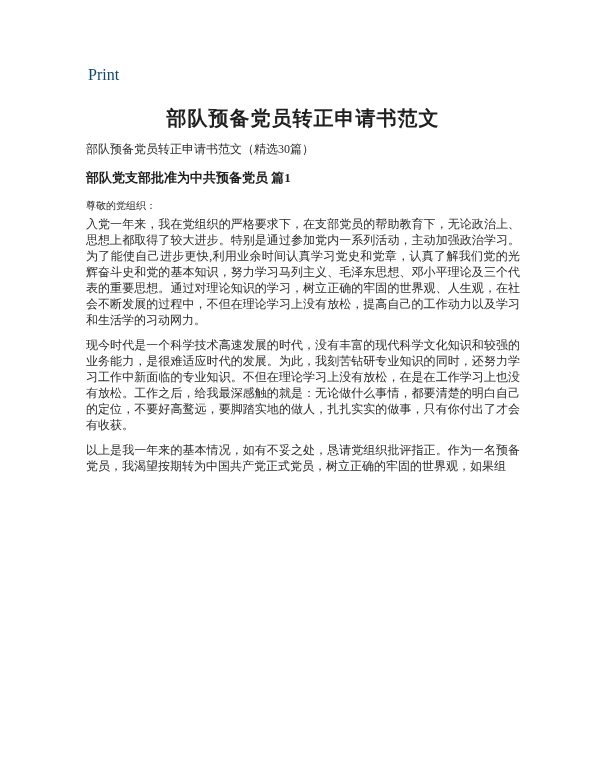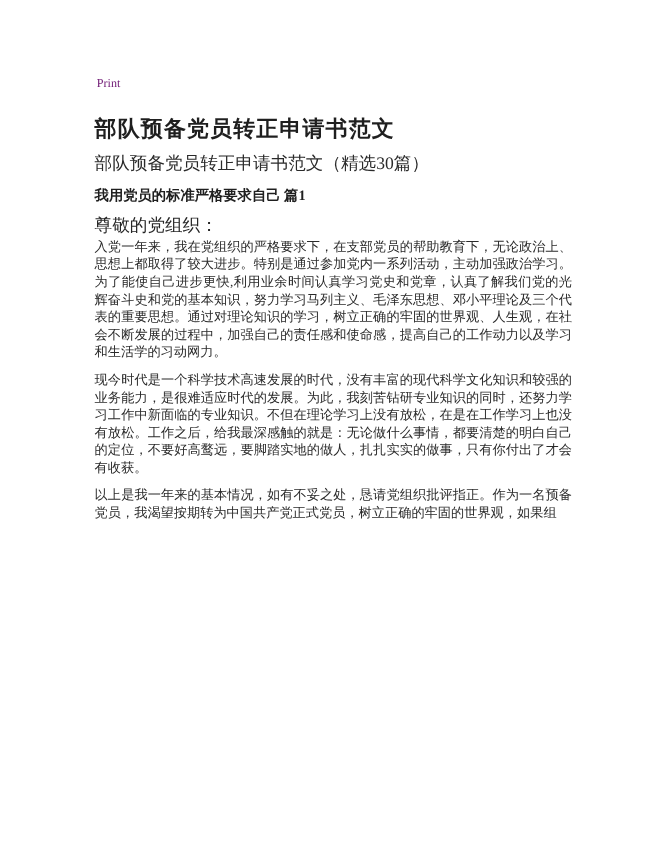--- a/index.html
+++ b/index.html
@@ -15,51 +15,51 @@
     color: #262626;
   }
   .page {
     box-sizing: border-box;
     width: 600px;
     height: 776px;
     padding: 66px 80px 0 86px;
     background: #ffffff;
   }
   .print-link {
-    font-size: 11px;
+    font-size: 16px;
     line-height: 14px;
     margin: 0 0 0 2px;
-    color: #701a75;
+    color: #0c4a6e;
     cursor: pointer;
     display: inline-block;
   }
   .doc-title {
     font-size: 20px;
     line-height: 24px;
     font-weight: bold;
-    text-align: left;
+    text-align: center;
     margin: 22px 0 0 0;
     letter-spacing: 1px;
     color: #1f1f1f;
   }
   .doc-subtitle {
-    font-size: 16px;
+    font-size: 12px;
     line-height: 15px;
     margin: 12px 0 0 0;
     color: #2a2a2a;
   }
   .section-heading {
     font-size: 13px;
     line-height: 16px;
     font-weight: bold;
     margin: 13px 0 0 0;
     color: #1f1f1f;
   }
   .salutation {
-    font-size: 16px;
+    font-size: 10px;
     line-height: 16px;
     margin: 12px 0 2px 0;
   }
   .body-para {
     width: 434px;
     font-size: 12px;
     line-height: 16px;
     margin: 0 0 9px 0;
     text-align: justify;
     color: #2a2a2a;
@@ -69,26 +69,26 @@
 <body>
 
 <div class="page">
 
   <span class="print-link">Print</span>
 
   <h1 class="doc-title">部队预备党员转正申请书范文</h1>
 
   <p class="doc-subtitle">部队预备党员转正申请书范文（精选30篇）</p>
 
-  <h2 class="section-heading">我用党员的标准严格要求自己 篇1</h2>
+  <h2 class="section-heading">部队党支部批准为中共预备党员 篇1</h2>
 
   <p class="salutation">尊敬的党组织：</p>
 
 
-  <p class="body-para">入党一年来，我在党组织的严格要求下，在支部党员的帮助教育下，无论政治上、思想上都取得了较大进步。特别是通过参加党内一系列活动，主动加强政治学习。为了能使自己进步更快,利用业余时间认真学习党史和党章，认真了解我们党的光辉奋斗史和党的基本知识，努力学习马列主义、毛泽东思想、邓小平理论及三个代表的重要思想。通过对理论知识的学习，树立正确的牢固的世界观、人生观，在社会不断发展的过程中，加强自己的责任感和使命感，提高自己的工作动力以及学习和生活学的习动网力。</p>
+  <p class="body-para">入党一年来，我在党组织的严格要求下，在支部党员的帮助教育下，无论政治上、思想上都取得了较大进步。特别是通过参加党内一系列活动，主动加强政治学习。为了能使自己进步更快,利用业余时间认真学习党史和党章，认真了解我们党的光辉奋斗史和党的基本知识，努力学习马列主义、毛泽东思想、邓小平理论及三个代表的重要思想。通过对理论知识的学习，树立正确的牢固的世界观、人生观，在社会不断发展的过程中，不但在理论学习上没有放松，提高自己的工作动力以及学习和生活学的习动网力。</p>
 
   <p class="body-para">现今时代是一个科学技术高速发展的时代，没有丰富的现代科学文化知识和较强的业务能力，是很难适应时代的发展。为此，我刻苦钻研专业知识的同时，还努力学习工作中新面临的专业知识。不但在理论学习上没有放松，在是在工作学习上也没有放松。工作之后，给我最深感触的就是：无论做什么事情，都要清楚的明白自己的定位，不要好高鹜远，要脚踏实地的做人，扎扎实实的做事，只有你付出了才会有收获。</p>
 
 
 
   <p class="body-para">以上是我一年来的基本情况，如有不妥之处，恳请党组织批评指正。作为一名预备党员，我渴望按期转为中国共产党正式党员，树立正确的牢固的世界观，如果组</p>
 
 </div>
 
 </body></html>

